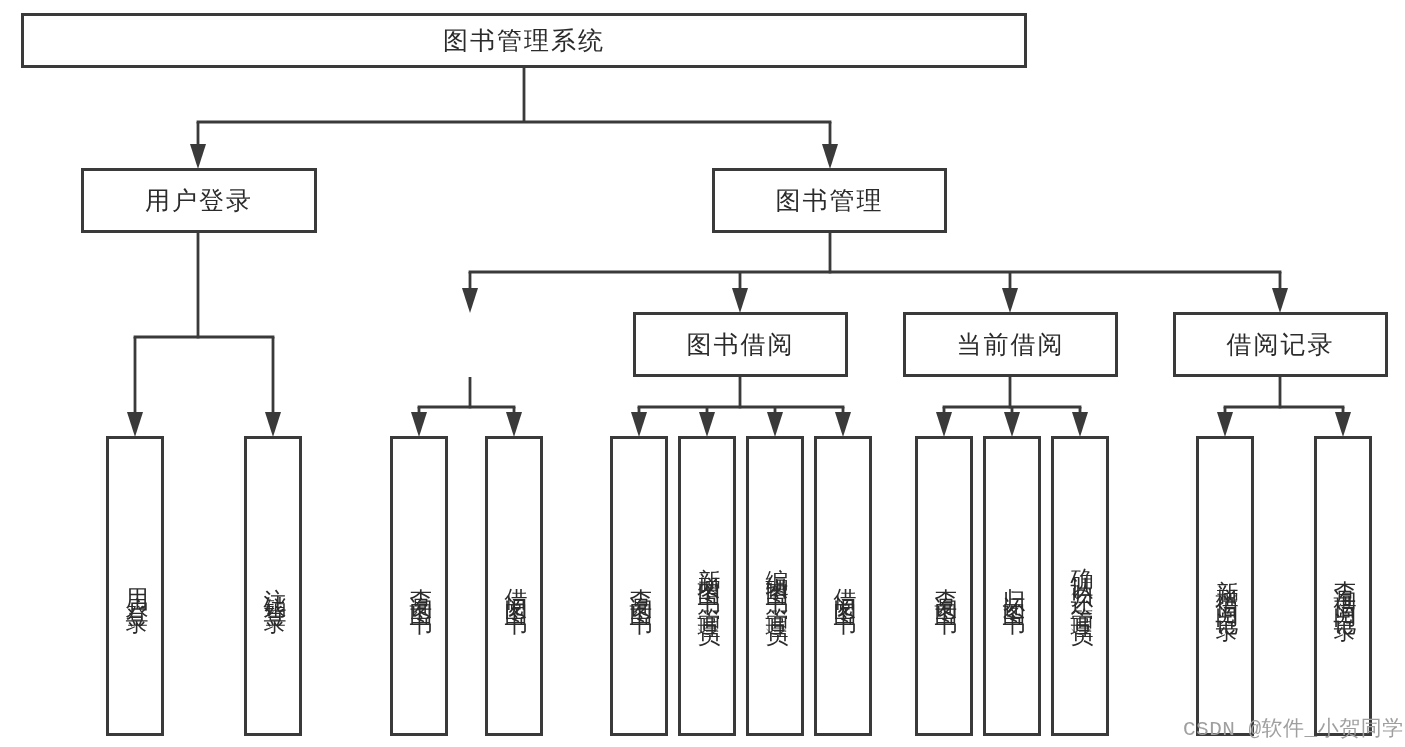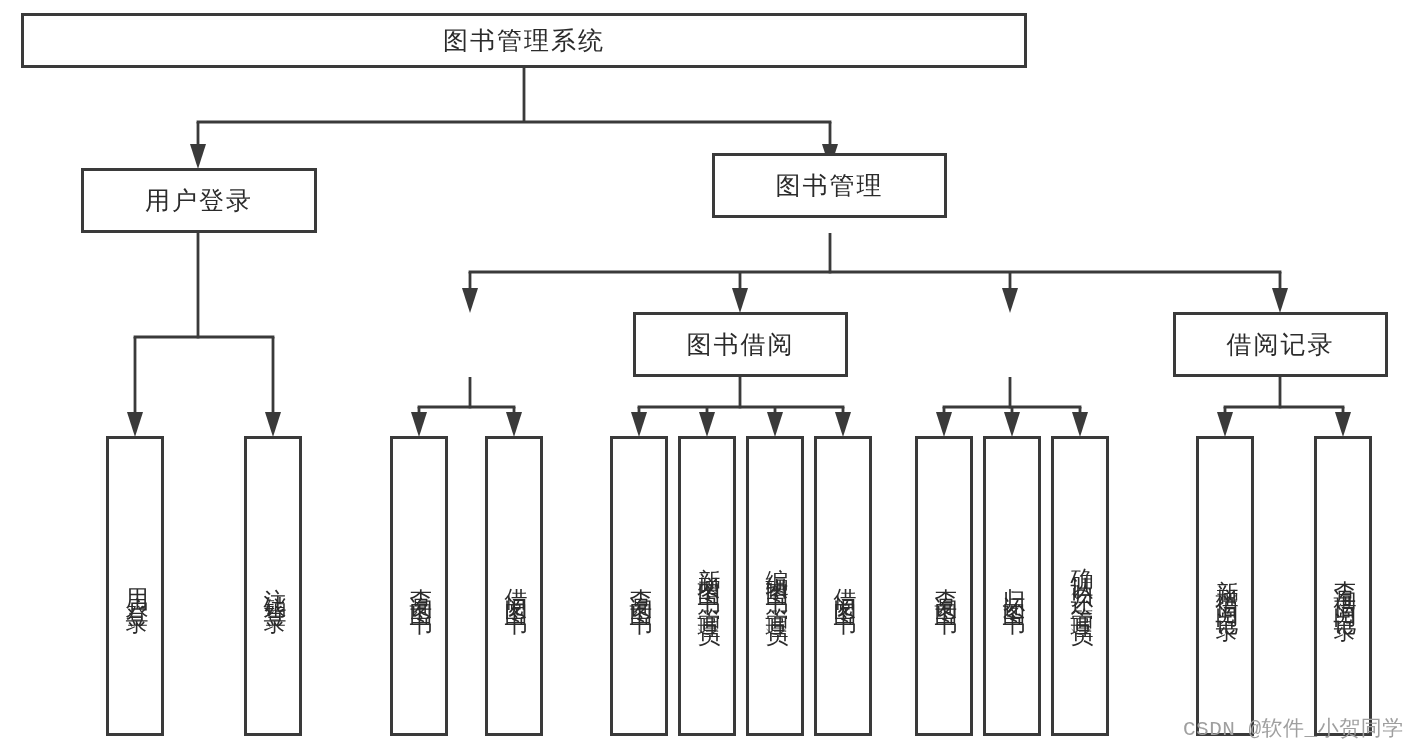--- a/index.html
+++ b/index.html
@@ -115,26 +115,29 @@
     </g>
   </svg>
 
   <div class="node hnode" style="left:21px; top:13px; width:1006px; height:55px;">
     <span>图书管理系统</span>
   </div>
 
   <div class="node hnode" style="left:81px; top:168px; width:236px; height:65px;">
     <span>用户登录</span>
   </div>
-  <div class="node hnode" style="left:712px; top:153px; width:235px; height:65px;">
+  <div class="node hnode" style="left:712px; top:168px; width:235px; height:65px;">
     <span>图书管理</span>
   </div>
 
   <div class="node hnode" style="left:633px; top:312px; width:215px; height:65px;">
     <span>图书借阅</span>
+  </div>
+  <div class="node hnode" style="left:903px; top:312px; width:215px; height:65px;">
+    <span>当前借阅</span>
   </div>
   <div class="node hnode" style="left:1173px; top:312px; width:215px; height:65px;">
     <span>借阅记录</span>
   </div>
 
   <div class="node vnode leaf" style="left:106px;">
     <span class="vtext">用户登录</span>
   </div>
   <div class="node vnode leaf" style="left:244px;">
     <span class="vtext">注销登录</span>

